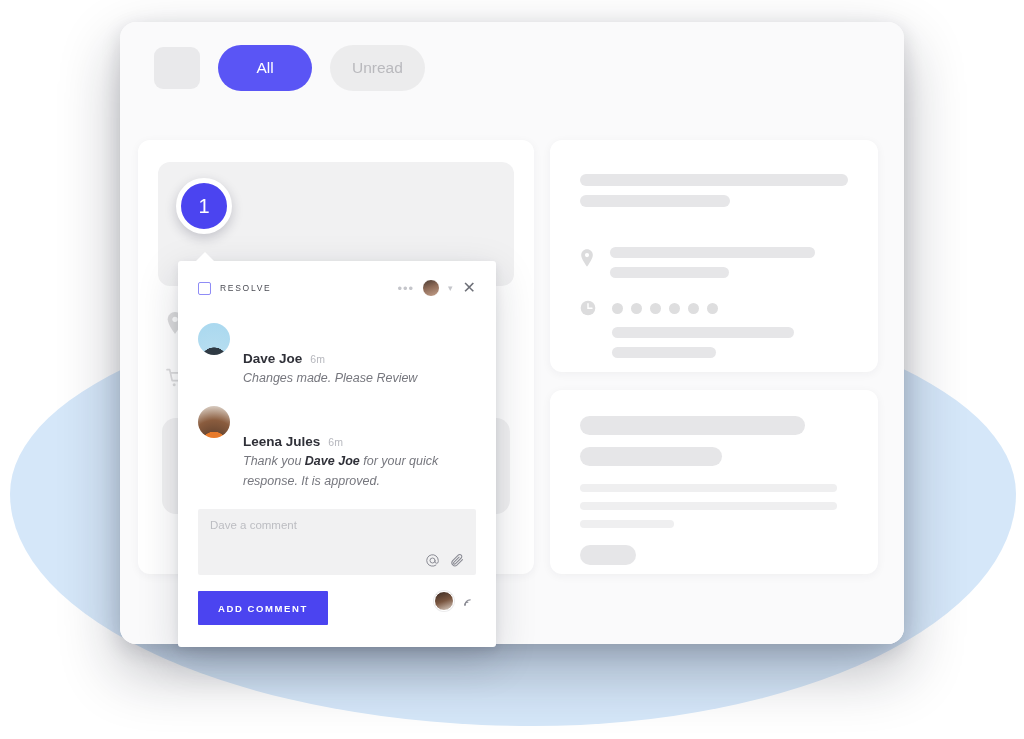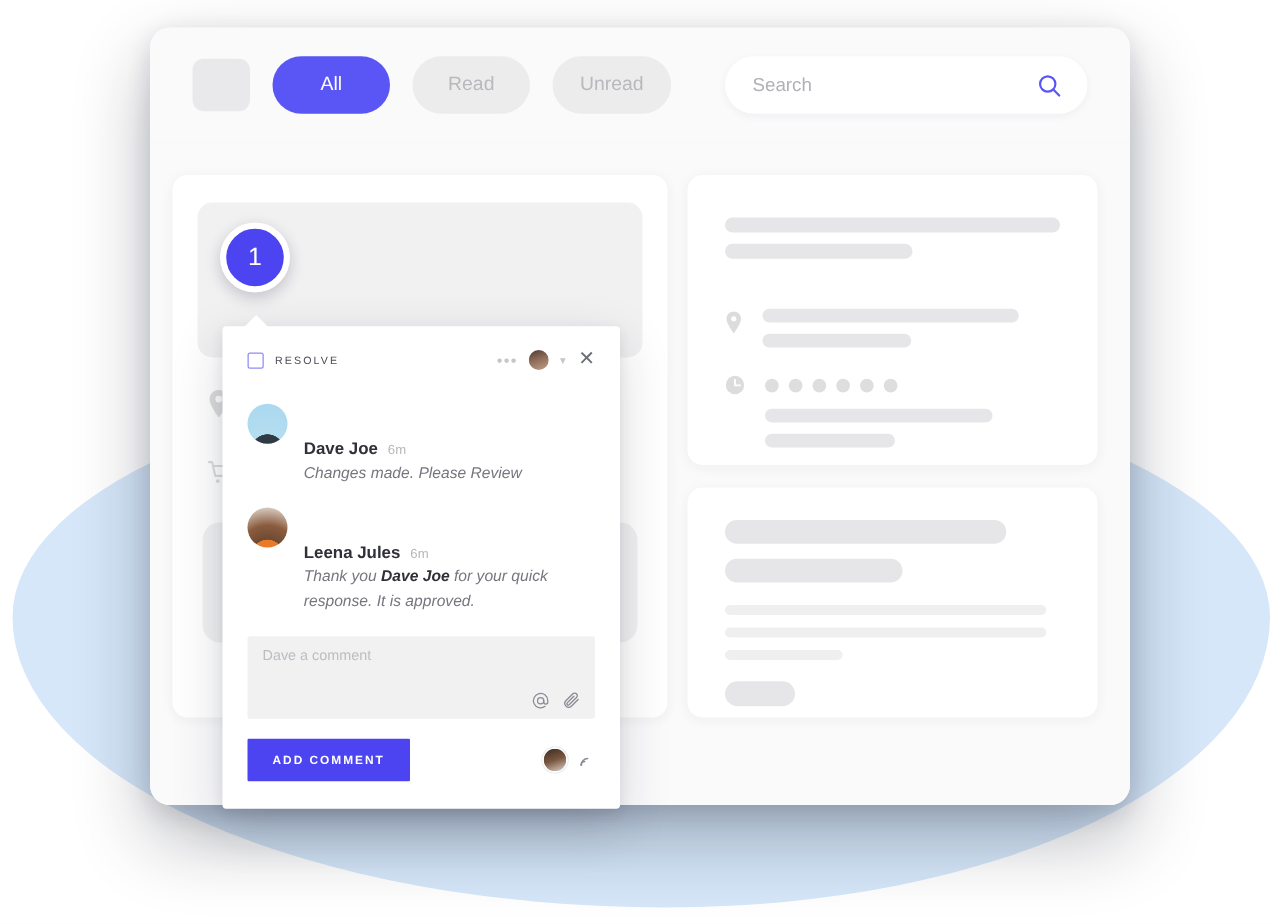--- a/index.html
+++ b/index.html
@@ -231,21 +231,21 @@
     position: relative;
     cursor: text;
   }
   .composer-ph { font-size: 11.5px; color: #bcbdc2; }
   .composer-tools {
     position: absolute; right: 11px; bottom: 7px;
     display: flex; gap: 10px; align-items: center;
   }
   .tool-icon { color: #8a8b94; line-height: 0; cursor: pointer; }
 
-  .popup-foot { display: flex; align-items: center; margin-top: 16px; }
+  .popup-foot { display: flex; align-items: flex-start; margin-top: 16px; }
   .add-comment-btn {
     background: #4b44f0;
     color: #ffffff;
     border: none;
     height: 34px;
     padding: 0 20px;
     font-size: 9.5px;
     letter-spacing: 1.6px;
     font-weight: bold;
     font-family: "Liberation Sans", sans-serif;
@@ -268,35 +268,23 @@
 
 <div class="window">
 
   <div class="toolbar">
     <div class="logo-ph"></div>
 
     <button class="pill active">
       <span>All</span>
     </button>
     <button class="pill idle">
-      <span>Read</span>
-    </button>
-    <button class="pill idle">
       <span>Unread</span>
     </button>
 
-    <div class="search-box">
-      <input class="search-input" type="text" placeholder="Search" style="">
-      <span class="search-icon">
-        <svg width="21" height="21" viewBox="0 0 24 24" fill="none" stroke="#5a55f5" stroke-width="2" stroke-linecap="round">
-          <circle cx="10.5" cy="10.5" r="7"></circle>
-            <line x1="15.8" y1="15.8" x2="21" y2="21"></line>
-        </svg>
-      </span>
-    </div>
   </div>
 
   <div class="content">
 
     <div class="card card-left">
       <div class="left-panel-top"></div>
 
       <div class="left-icons">
         <span class="icon-grey">
           <svg width="18" height="22" viewBox="0 0 24 30" fill="#dcdcdd">

